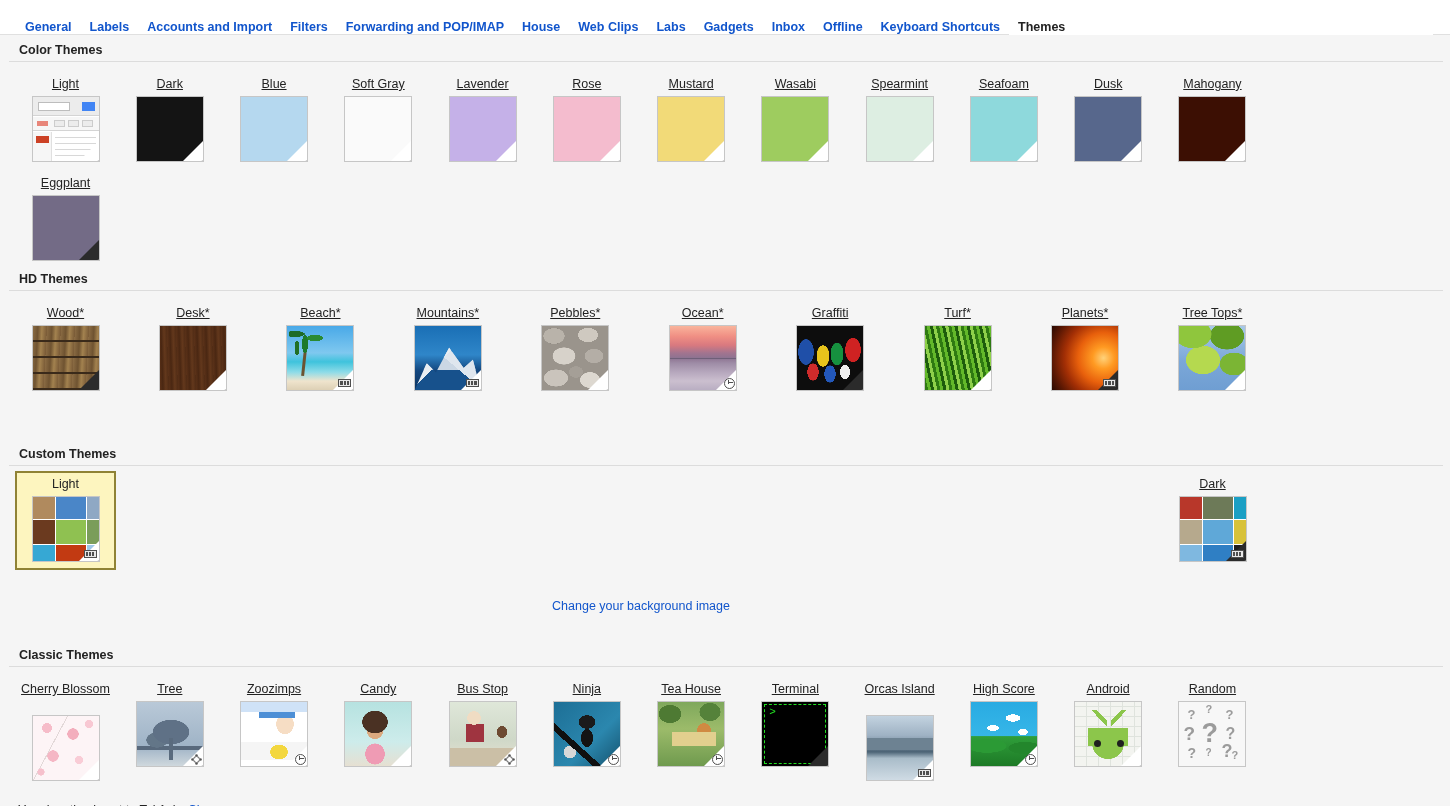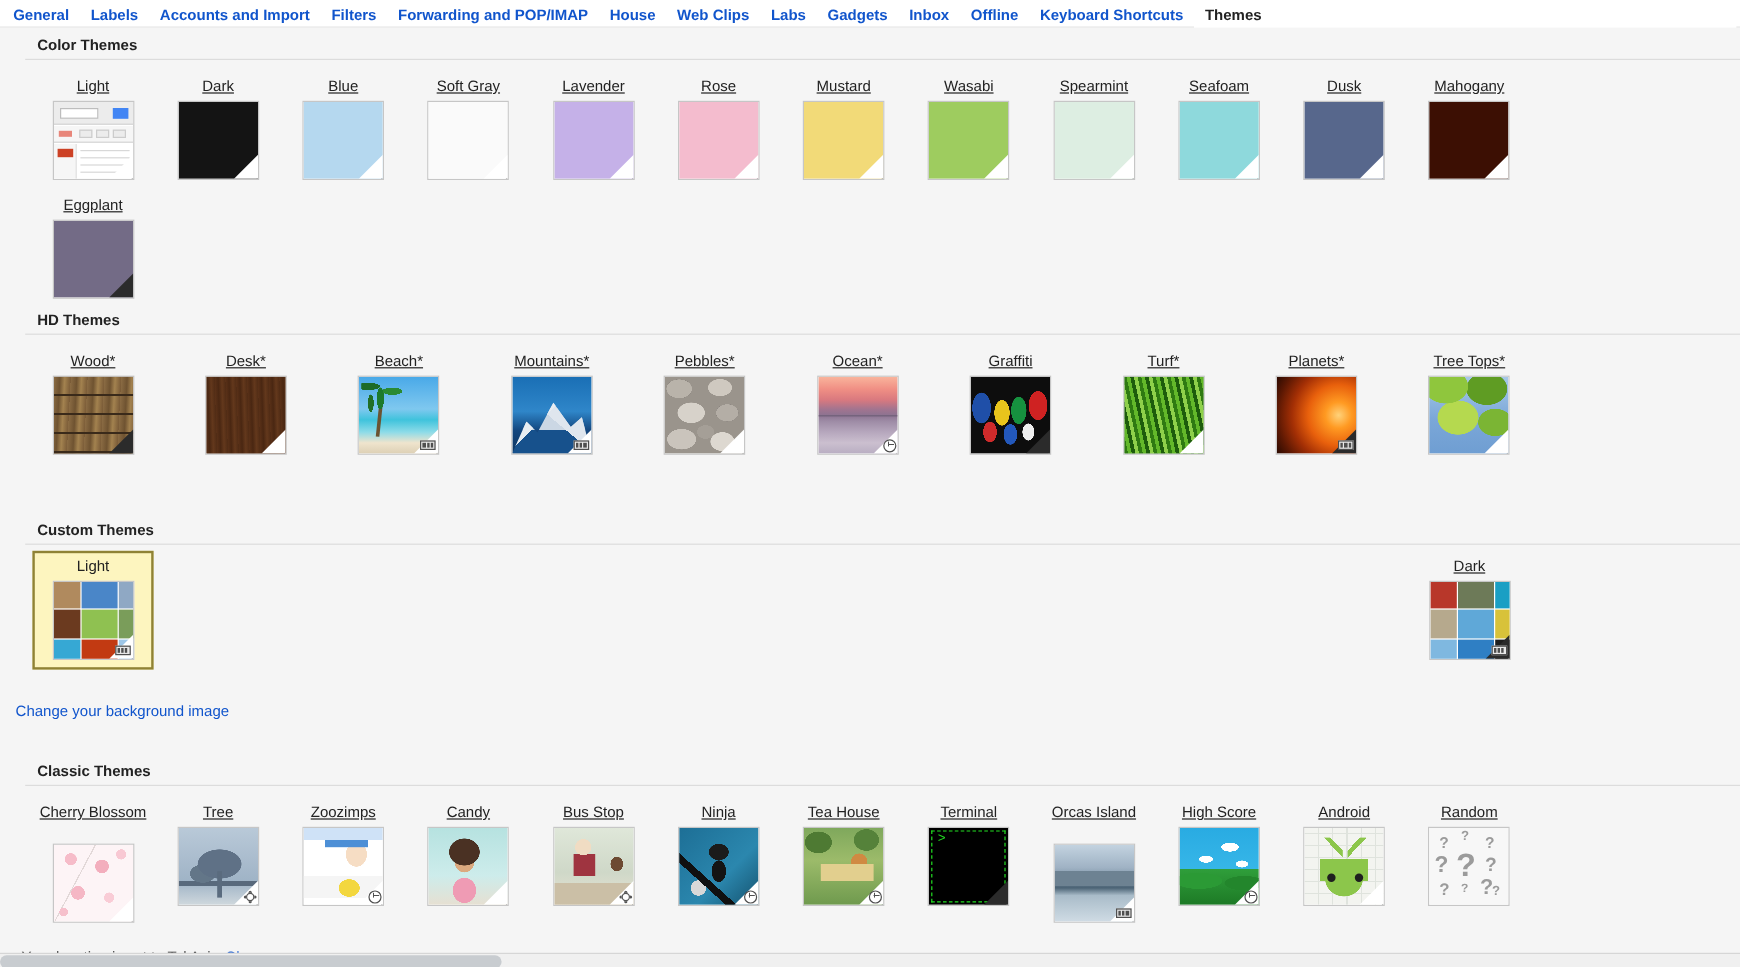--- a/index.html
+++ b/index.html
@@ -11,21 +11,21 @@
     overflow: hidden;
   }
 
   
   .tabbar {
     position: relative;
     height: 22px;
     background: #ffffff;
     display: flex;
     align-items: flex-start;
-    padding: 3px;
+    padding: 17px;
     font-size: 12.5px;
     white-space: nowrap;
   }
   .tab {
     color: #1155cc;
     font-weight: bold;
     padding: 3px 9px 4px 9px;
     cursor: pointer;
     line-height: 15px;
     background: transparent;
@@ -49,21 +49,21 @@
 
   
   .page {
     background: #f5f5f5;
     width: 1450px;
     height: 784px;
     position: relative;
     overflow: hidden;
   }
 
-  .section { position: absolute; left: 13px; width: 1262px; }
+  .section { position: absolute; left: 1px; width: 1262px; }
 
   .section-head {
     font-size: 12.5px;
     font-weight: bold;
     color: #222;
     padding: 0 0 3px 18px;
     line-height: 15px;
   }
   .section-rule {
     height: 1px;
@@ -831,21 +831,21 @@
             <div class="fold dark"></div>
             <div class="fold-line"></div>
             <div class="badge tiles">
               <i></i>
               <i></i>
               <i></i>
             </div>
           </div>
         </div>
       </div>
-    <div style="padding-top:26px;">
+    <div style="padding-left:18px;padding-top:26px;text-align:center;">
       <a class="link">Change your background image</a>
     </div>
   </div>
 
   <div class="section" style="top:613px;">
     <div class="section-head">Classic Themes</div>
     <div class="section-rule"></div>
     <div class="grid" id="grid-classic">
         <div class="cell twoline">
           <div class="cell-label">Cherry Blossom</div>

